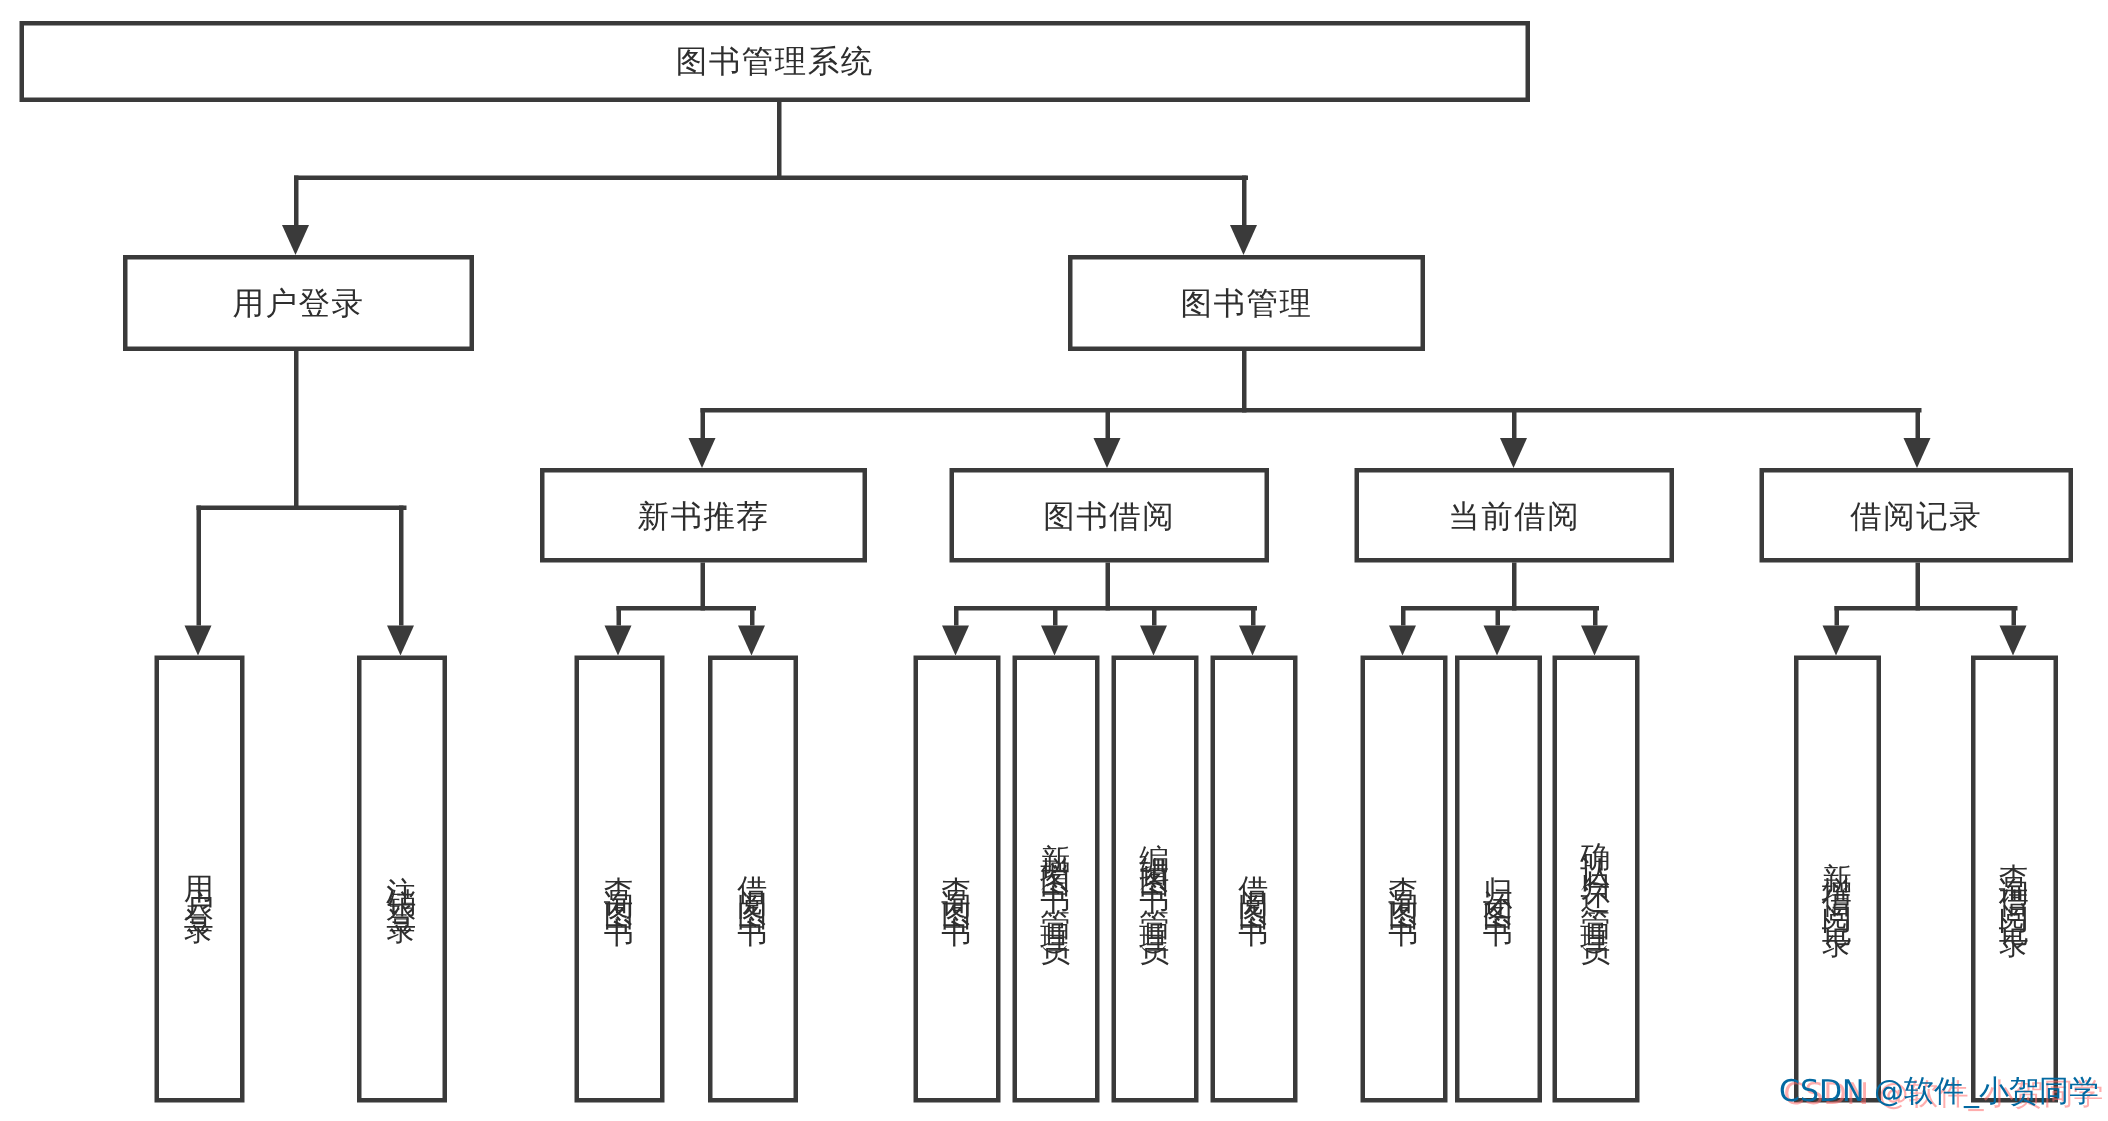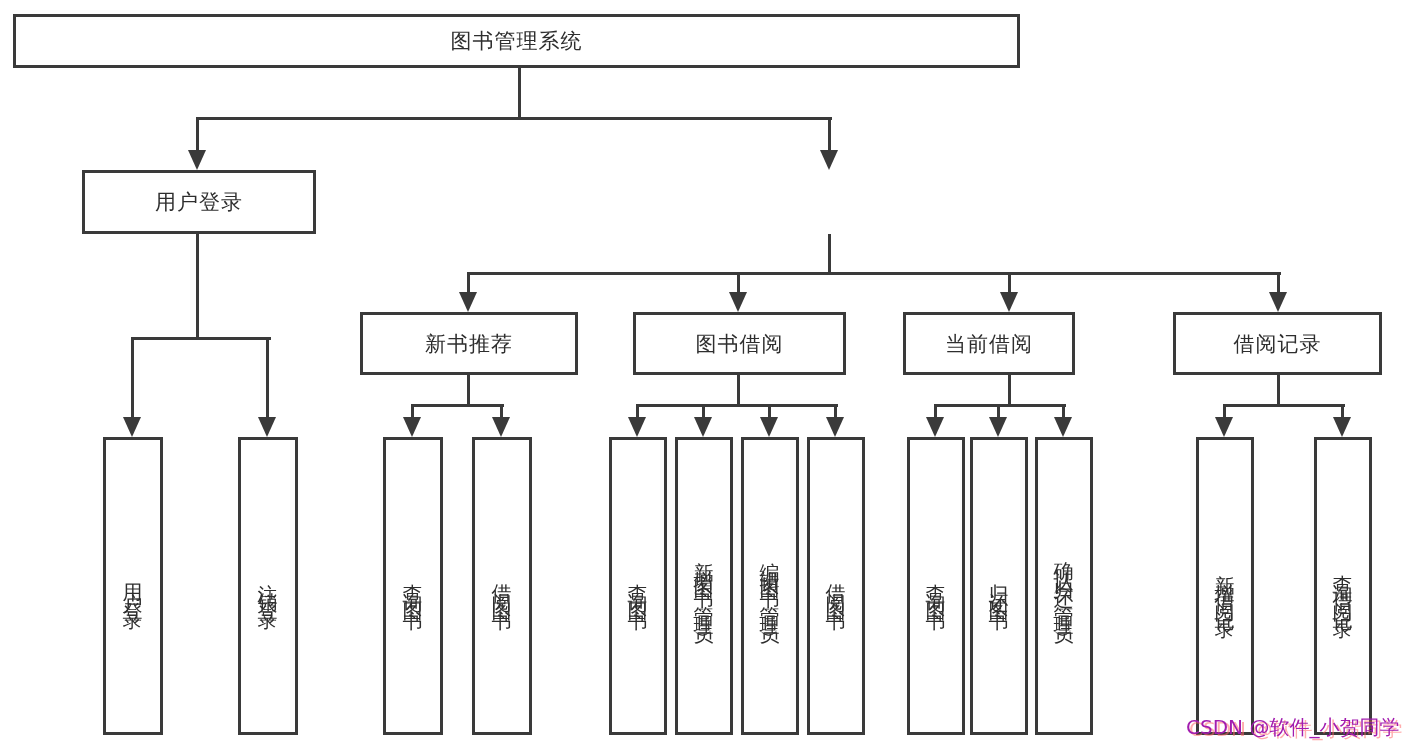--- a/index.html
+++ b/index.html
@@ -16,61 +16,64 @@
     writing-mode:vertical-rl;text-orientation:mixed;
     font-size:20px;letter-spacing:9px;line-height:1.1;color:#2e2e2e;
   }
   .ln{position:absolute;background:#3a3a3a;display:block;}
   .drop{position:absolute;width:3px;background:#3a3a3a;display:block;}
   .drop::after{
     content:"";position:absolute;left:-8px;top:100%;width:0;height:0;
     border:9px solid transparent;border-bottom:0;border-top:20px solid #3a3a3a;
   }
   .watermark{
-    position:absolute;left:1186px;top:714px;font-size:20px;color:#a21caf;
+    position:absolute;left:1186px;top:714px;font-size:20px;color:#0369a1;
     text-shadow:3px 2px 0 rgba(255,106,106,0.55);white-space:nowrap;z-index:5;text-align:center;
   }
 </style>
 </head>
 <body>
 
 <div class="canvas">
 
   <div class="box hlabel" style="left:13px;top:14px;width:1007px;height:54px">
     <span>图书管理系统</span>
   </div>
 
   <i class="ln" style="left:518px;top:68px;width:3px;height:52px"></i>
   <i class="ln" style="left:196px;top:117px;width:636px;height:3px"></i>
   <i class="drop" style="left:196px;top:117px;height:33px"></i>
   <i class="drop" style="left:828px;top:117px;height:33px"></i>
 
   <div class="box hlabel" style="left:82px;top:170px;width:234px;height:64px">
     <span>用户登录</span>
   </div>
+  <div class="box hlabel" style="left:712px;top:170px;width:238px;height:64px">
+    <span>图书管理</span>
+  </div>
 
   <i class="ln" style="left:196px;top:234px;width:3px;height:106px"></i>
   <i class="ln" style="left:131px;top:337px;width:140px;height:3px"></i>
   <i class="drop" style="left:131px;top:337px;height:80px"></i>
   <i class="drop" style="left:266px;top:337px;height:80px"></i>
 
   <i class="ln" style="left:828px;top:234px;width:3px;height:41px"></i>
   <i class="ln" style="left:467px;top:272px;width:814px;height:3px"></i>
   <i class="drop" style="left:467px;top:272px;height:20px"></i>
   <i class="drop" style="left:737px;top:272px;height:20px"></i>
   <i class="drop" style="left:1008px;top:272px;height:20px"></i>
   <i class="drop" style="left:1277px;top:272px;height:20px"></i>
 
   <div class="box hlabel" style="left:633px;top:312px;width:213px;height:63px">
     <span>图书借阅</span>
   </div>
   <div class="box hlabel" style="left:360px;top:312px;width:218px;height:63px">
     <span>新书推荐</span>
   </div>
-  <div class="box hlabel" style="left:903px;top:312px;width:172px;height:63px">
+  <div class="box hlabel" style="left:903px;top:312px;width:213px;height:63px">
     <span>当前借阅</span>
   </div>
   <div class="box hlabel" style="left:1173px;top:312px;width:209px;height:63px">
     <span>借阅记录</span>
   </div>
 
   <i class="ln" style="left:467px;top:375px;width:3px;height:32px"></i>
   <i class="ln" style="left:411px;top:404px;width:93px;height:3px"></i>
   <i class="drop" style="left:411px;top:404px;height:13px"></i>
   <i class="drop" style="left:500px;top:404px;height:13px"></i>

